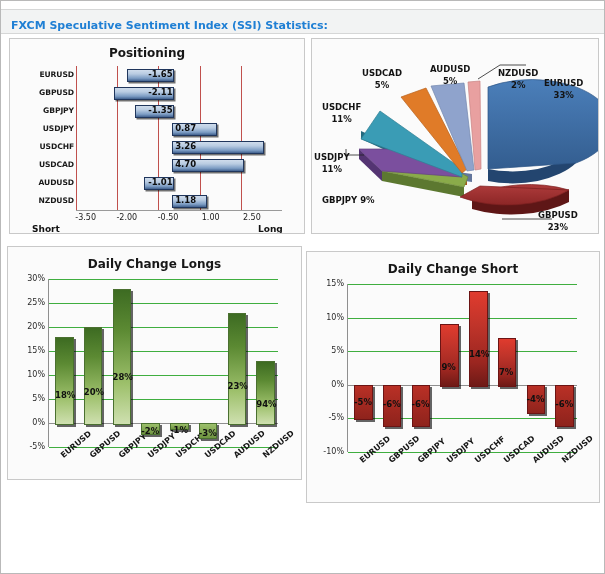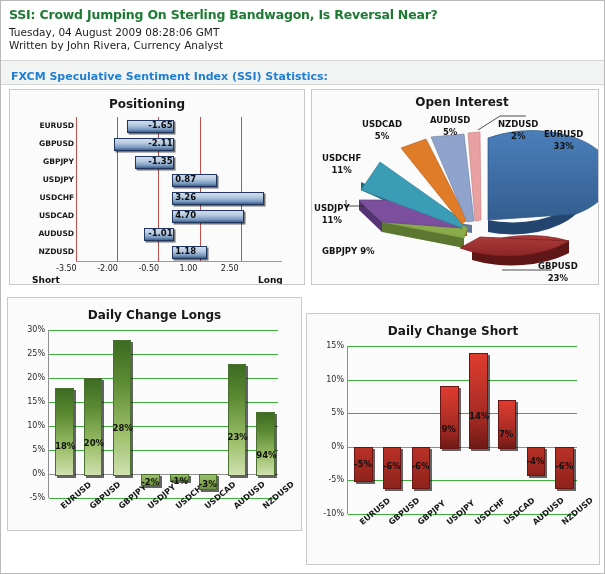--- a/index.html
+++ b/index.html
@@ -60,34 +60,34 @@
     position:absolute;height:11px;
     border:1px solid #20365c;
     box-shadow:1.5px 1.5px 0 rgba(0,0,0,.55);
     background:linear-gradient(to bottom,#cfdcec 0%,#b9ccE2 35%,#7d9dc4 75%,#42628f 100%);
   }
   .pos-val{
     position:absolute;font-size:8.5px;font-weight:bold;color:#0d0d0d;
     line-height:11px;
   }
   .pos-tick{
-    position:absolute;font-size:8px;color:#1a1a1a;text-align:left;width:40px;
+    position:absolute;font-size:8px;color:#1a1a1a;text-align:right;width:40px;
   }
   .pos-end{position:absolute;font-size:9px;font-weight:bold;color:#111;}
 
   
   #pie{left:310px;top:0;width:288px;height:196px;}
   #pie .ttl{top:5px;left:14px;}
   .pie-wrap{position:absolute;left:0;top:0;width:288px;height:196px;}
   .pie-lbl{position:absolute;font-size:8.5px;font-weight:bold;color:#131313;
            text-align:center;line-height:12px;white-space:nowrap;}
 
   
   #longs{left:6px;top:0;width:295px;height:234px;}
-  #shorts{left:305px;top:16px;width:294px;height:252px;}
+  #shorts{left:305px;top:5px;width:294px;height:252px;}
   .bc .ttl{top:10px;}
   .bc-plot{position:absolute;border-left:1px solid #8f8f8f;box-sizing:border-box;}
   .grid{position:absolute;left:0;right:0;height:1px;background:#3fae3f;}
   .zero{position:absolute;left:0;right:0;height:1px;background:#8f8f8f;}
   .ylab{position:absolute;font-size:8px;color:#2a2a2a;text-align:right;width:34px;}
   .bar{position:absolute;box-shadow:2px 2px 0 rgba(0,0,0,.6);}
   .bar.g{border:1px solid #4a7030;
         background:linear-gradient(to bottom,#3d6b22 0%,#5c8a33 30%,#9dc06b 70%,#cfe0b0 100%);}
   .bar.gn{border:1px solid #4a7030;
         background:linear-gradient(to bottom,#9cc06b 0%,#6f9440 100%);}
@@ -99,25 +99,20 @@
   .xlab{
     position:absolute;font-size:8px;font-weight:bold;color:#151515;
     transform:rotate(-40deg);transform-origin:left top;white-space:nowrap;
   }
 </style>
 </head>
 <body>
 
 <div class="page">
 
-  <div class="hdr">
-    <h1>SSI: Crowd Jumping On Sterling Bandwagon, Is Reversal Near?</h1>
-    <div class="meta">Tuesday, 04 August 2009 08:28:06 GMT</div>
-    <div class="meta">Written by John Rivera, Currency Analyst</div>
-  </div>
 
   <div class="secbar">
     <span>FXCM Speculative Sentiment Index (SSI) Statistics:</span>
   </div>
 
   <div class="row" style="height:200px;margin-top:4px;">
 
     <div class="panel" id="pos">
       <div class="ttl">Positioning</div>
 
@@ -163,21 +158,20 @@
           <div class="pos-tick" style="left: 128.4px; top: 174px;">-0.50</div>
           <div class="pos-tick" style="left: 169.6px; top: 174px;">1.00</div>
           <div class="pos-tick" style="left: 210.8px; top: 174px;">2.50</div>
         </div>
 
       <div class="pos-end" style="left:22px;top:185px;">Short</div>
       <div class="pos-end" style="left:248px;top:185px;">Long</div>
     </div>
 
     <div class="panel" id="pie">
-      <div class="ttl">Open Interest</div>
 
       <svg class="pie-wrap" viewBox="0 0 288 196">
         <defs>
           <linearGradient id="gBlue" x1="0" y1="0" x2="0" y2="1">
             <stop offset="0" stop-color="#4b7fba"></stop>
               <stop offset="1" stop-color="#335d8f"></stop>
           </linearGradient>
           <linearGradient id="gRed" x1="0" y1="0" x2="0" y2="1">
             <stop offset="0" stop-color="#ac3a3a"></stop>
               <stop offset="1" stop-color="#8c2626"></stop>

